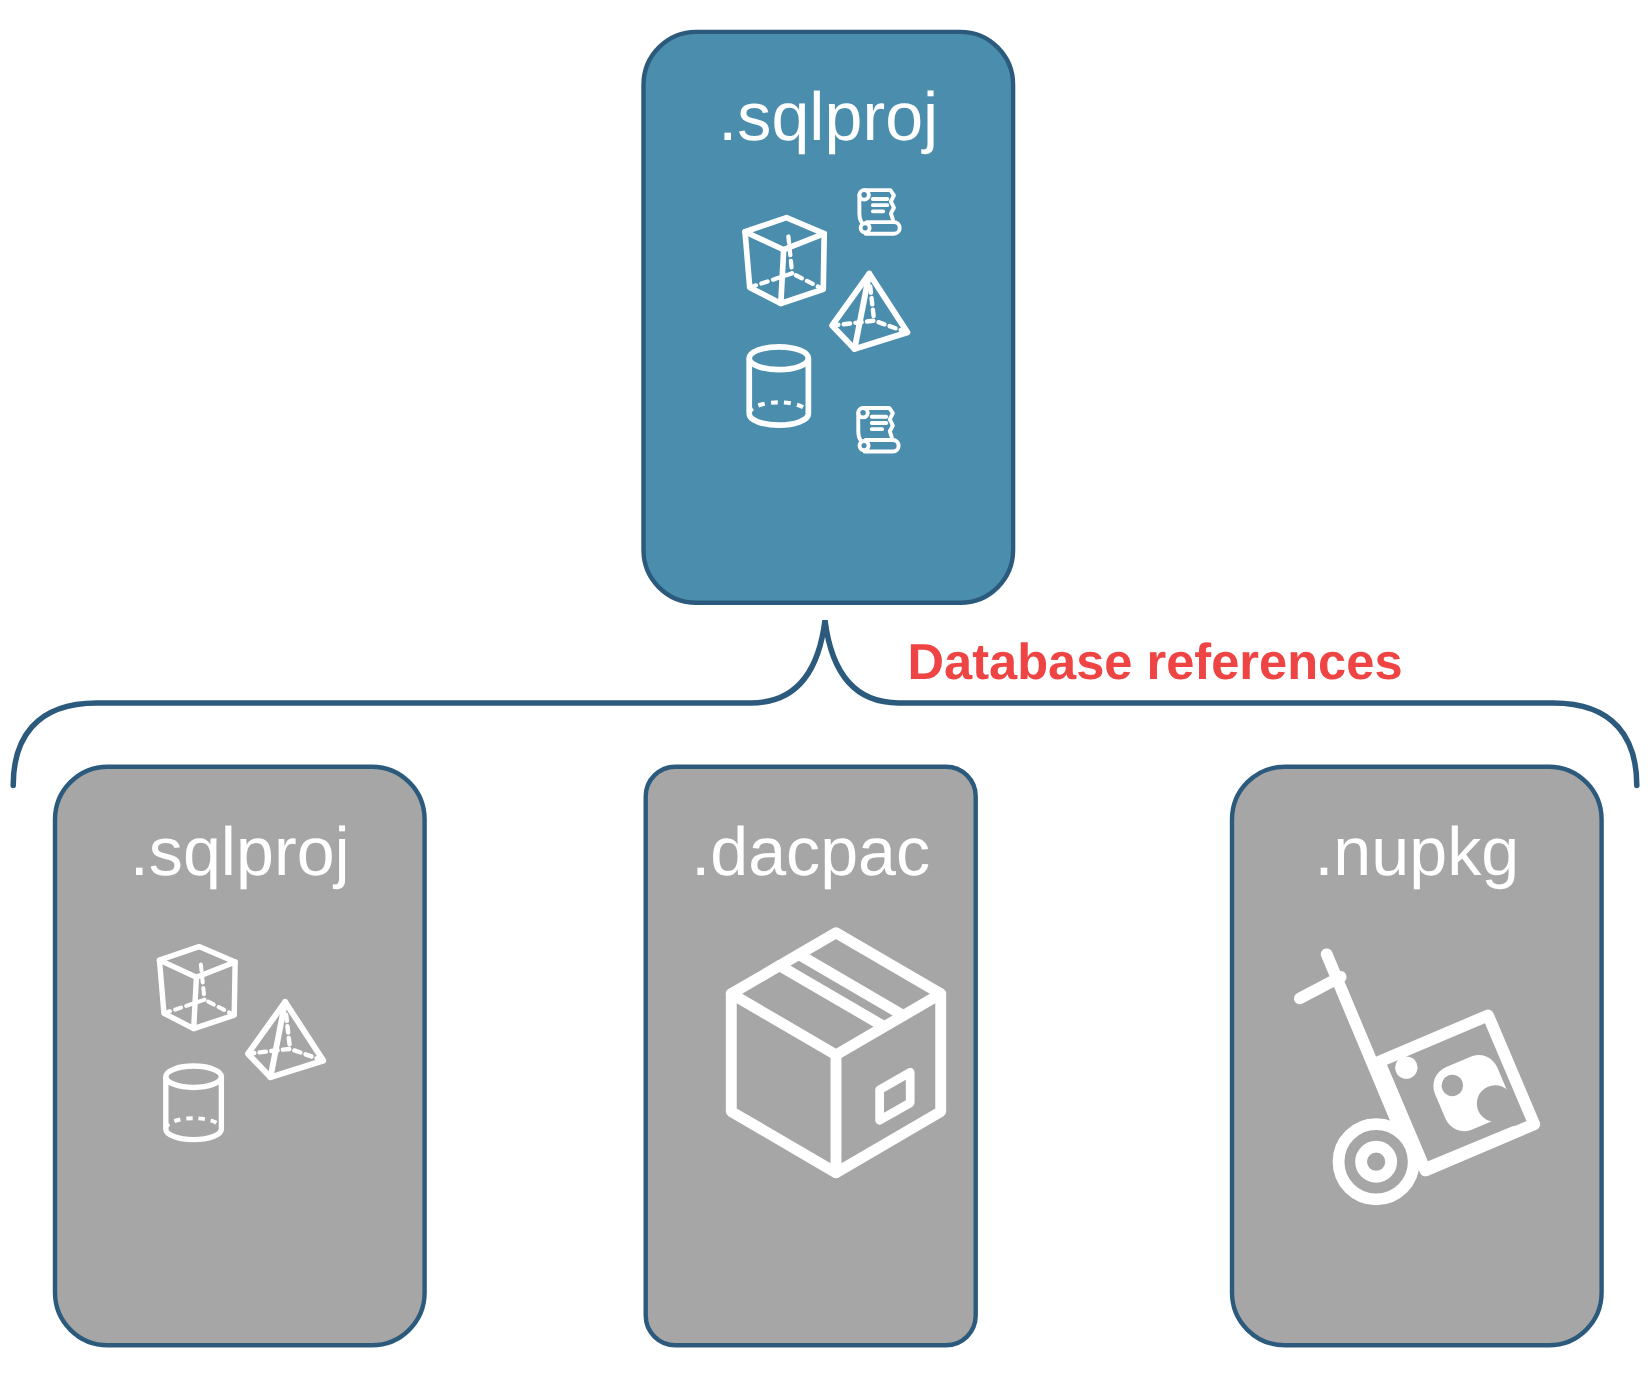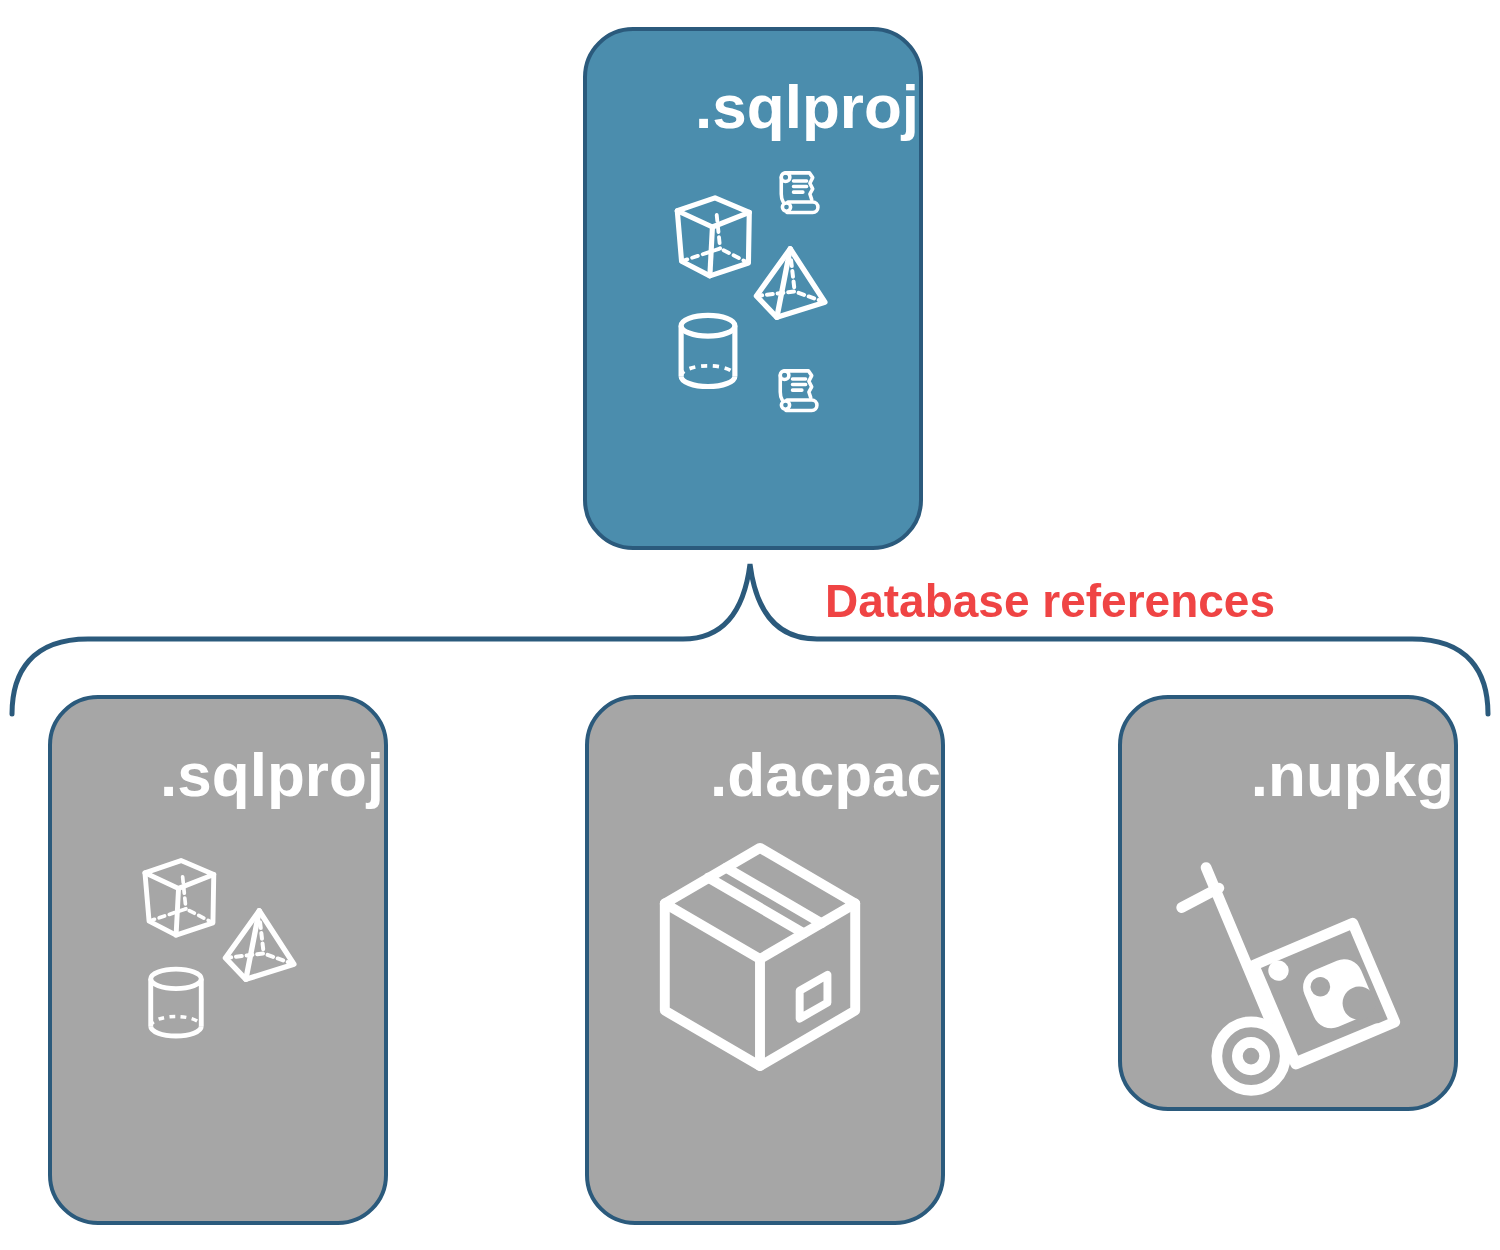--- a/index.html
+++ b/index.html
@@ -14,23 +14,23 @@
     position:absolute;
     box-sizing:border-box;
     border:4px solid #2B5A7C;
     border-radius:50px;
   }
   .card.teal{background:#4B8DAD;}
   .card.gray{background:#A6A6A6;}
   .card-title{
     position:absolute;
     left:0;right:0;
-    text-align:right;
+    text-align:center;
     color:#ffffff;
-    font-weight:bold;
+    font-weight:normal;
     font-size:62px;
     letter-spacing:0px;
     top:40px;
   }
   .icon{position:absolute;display:block;}
   #brace-svg{position:absolute;left:0;top:548px;width:1500px;height:185px;}
   #connector-label{
     position:absolute;
     left:765px;top:574px;width:570px;
     text-align:center;
@@ -144,27 +144,27 @@
         <use href="#sym-cube"></use>
       </svg>
     <svg class="icon" style="left:160px;top:202px;width:98px;height:89px;">
         <use href="#sym-pyramid"></use>
       </svg>
     <svg class="icon" style="left:92px;top:267px;width:64px;height:78px;">
         <use href="#sym-cylinder"></use>
       </svg>
   </div>
 
-  <div class="card gray" style="left:585px;top:695px;width:360px;height:530px;">
+  <div class="card gray" style="left:585px;top:695px;width:304px;height:530px;border-radius:29px;">
     <div class="card-title">.dacpac</div>
     <svg class="icon" style="left:52px;top:133px;width:238px;height:246px;">
         <use href="#sym-package"></use>
       </svg>
   </div>
 
-  <div class="card gray" style="left:1118px;top:695px;width:340px;height:416px;padding-left:20px;">
+  <div class="card gray" style="left:1118px;top:695px;width:340px;height:530px;padding-left:20px;">
     <div class="card-title">.nupkg</div>
     <svg class="icon" style="left:46px;top:148px;width:254px;height:258px;">
         <use href="#sym-handtruck"></use>
       </svg>
   </div>
 
 </div>
 
 </body></html>

